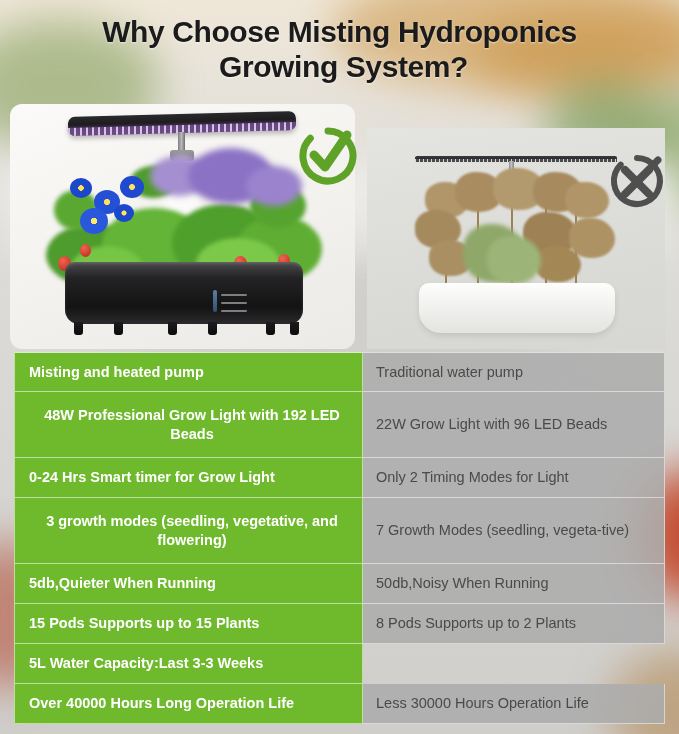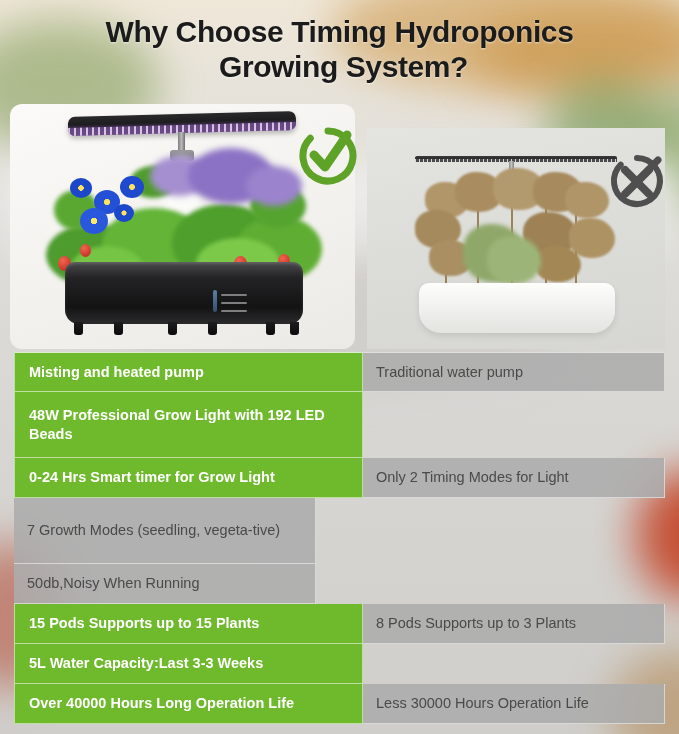--- a/index.html
+++ b/index.html
@@ -90,21 +90,21 @@
   .badge-ok{left:297px;top:125px;}
   .badge-no{left:608px;top:152px;width:58px;height:58px;}
   .badge-no svg{width:58px;height:58px;}
 
   
   .table{position:absolute;left:14px;top:352px;width:651px;height:372px;
     display:flex;flex-direction:column;}
   .trow{display:flex;flex:0 0 auto;}
   .trow.single{height:40px;}
   .trow.double{height:66px;}
-  .cell{display:flex;align-items:center;box-sizing:border-box;}
+  .cell{display:flex;align-items:center;box-sizing:border-box;text-align:center;}
   .cell-pro{width:349px;
     background:#6fb92c;
     color:#ffffff;font-weight:bold;font-size:14.5px;line-height:1.3;
     padding:0 7px 0 14px;
     border:1px solid rgba(255,255,255,.55);
     border-top:none;}
   .trow:first-child .cell-pro{border-top:1px solid rgba(255,255,255,.75);}
   .cell-con{width:302px;
     background:rgba(172,172,172,.88);
     color:#4a4a4a;font-weight:normal;font-size:14.5px;line-height:1.3;
@@ -125,21 +125,21 @@
   <div class="blob bg-green-l"></div>
   <div class="blob bg-green-r1"></div>
   <div class="blob bg-green-r2"></div>
   <div class="blob bg-gray-mid"></div>
   <div class="bg-white-band"></div>
   <div class="blob bg-red-l"></div>
   <div class="blob bg-red-r"></div>
   <div class="blob bg-tan-br"></div>
 
   <div class="title">
-    <span>Why Choose Timing Hydroponics</span>
+    <span>Why Choose Misting Hydroponics</span>
     <span class="l2">Growing System?</span>
   </div>
 
   <div class="photo photo-left">
     <div class="lp-lightbar">
       <div class="lp-leds"></div>
     </div>
     <div class="lp-stem"></div>
     <div class="lp-nozzle"></div>
     <div class="lp-mist"></div>
@@ -236,45 +236,54 @@
           <span>Misting and heated pump</span>
         </div>
         <div class="cell cell-con">
           <span>Traditional water pump</span>
         </div>
       </div>
       <div class="trow double">
         <div class="cell cell-pro">
           <span>48W Professional Grow Light with 192 LED Beads</span>
         </div>
+        <div class="cell cell-con">
+          <span>22W Grow Light with 96 LED Beads</span>
+        </div>
       </div>
       <div class="trow single">
         <div class="cell cell-pro">
           <span>0-24 Hrs Smart timer for Grow Light</span>
         </div>
         <div class="cell cell-con">
           <span>Only 2 Timing Modes for Light</span>
         </div>
       </div>
       <div class="trow double">
+        <div class="cell cell-pro">
+          <span>3 growth modes (seedling, vegetative, and flowering)</span>
+        </div>
         <div class="cell cell-con">
           <span>7 Growth Modes (seedling, vegeta-tive)</span>
         </div>
       </div>
       <div class="trow single">
+        <div class="cell cell-pro">
+          <span>5db,Quieter When Running</span>
+        </div>
         <div class="cell cell-con">
           <span>50db,Noisy When Running</span>
         </div>
       </div>
       <div class="trow single">
         <div class="cell cell-pro">
           <span>15 Pods Supports up to 15 Plants</span>
         </div>
         <div class="cell cell-con">
-          <span>8 Pods Supports up to 3 Plants</span>
+          <span>8 Pods Supports up to 2 Plants</span>
         </div>
       </div>
       <div class="trow single">
         <div class="cell cell-pro">
           <span>5L Water Capacity:Last 3-3 Weeks</span>
         </div>
       </div>
       <div class="trow single">
         <div class="cell cell-pro">
           <span>Over 40000 Hours Long Operation Life</span>

